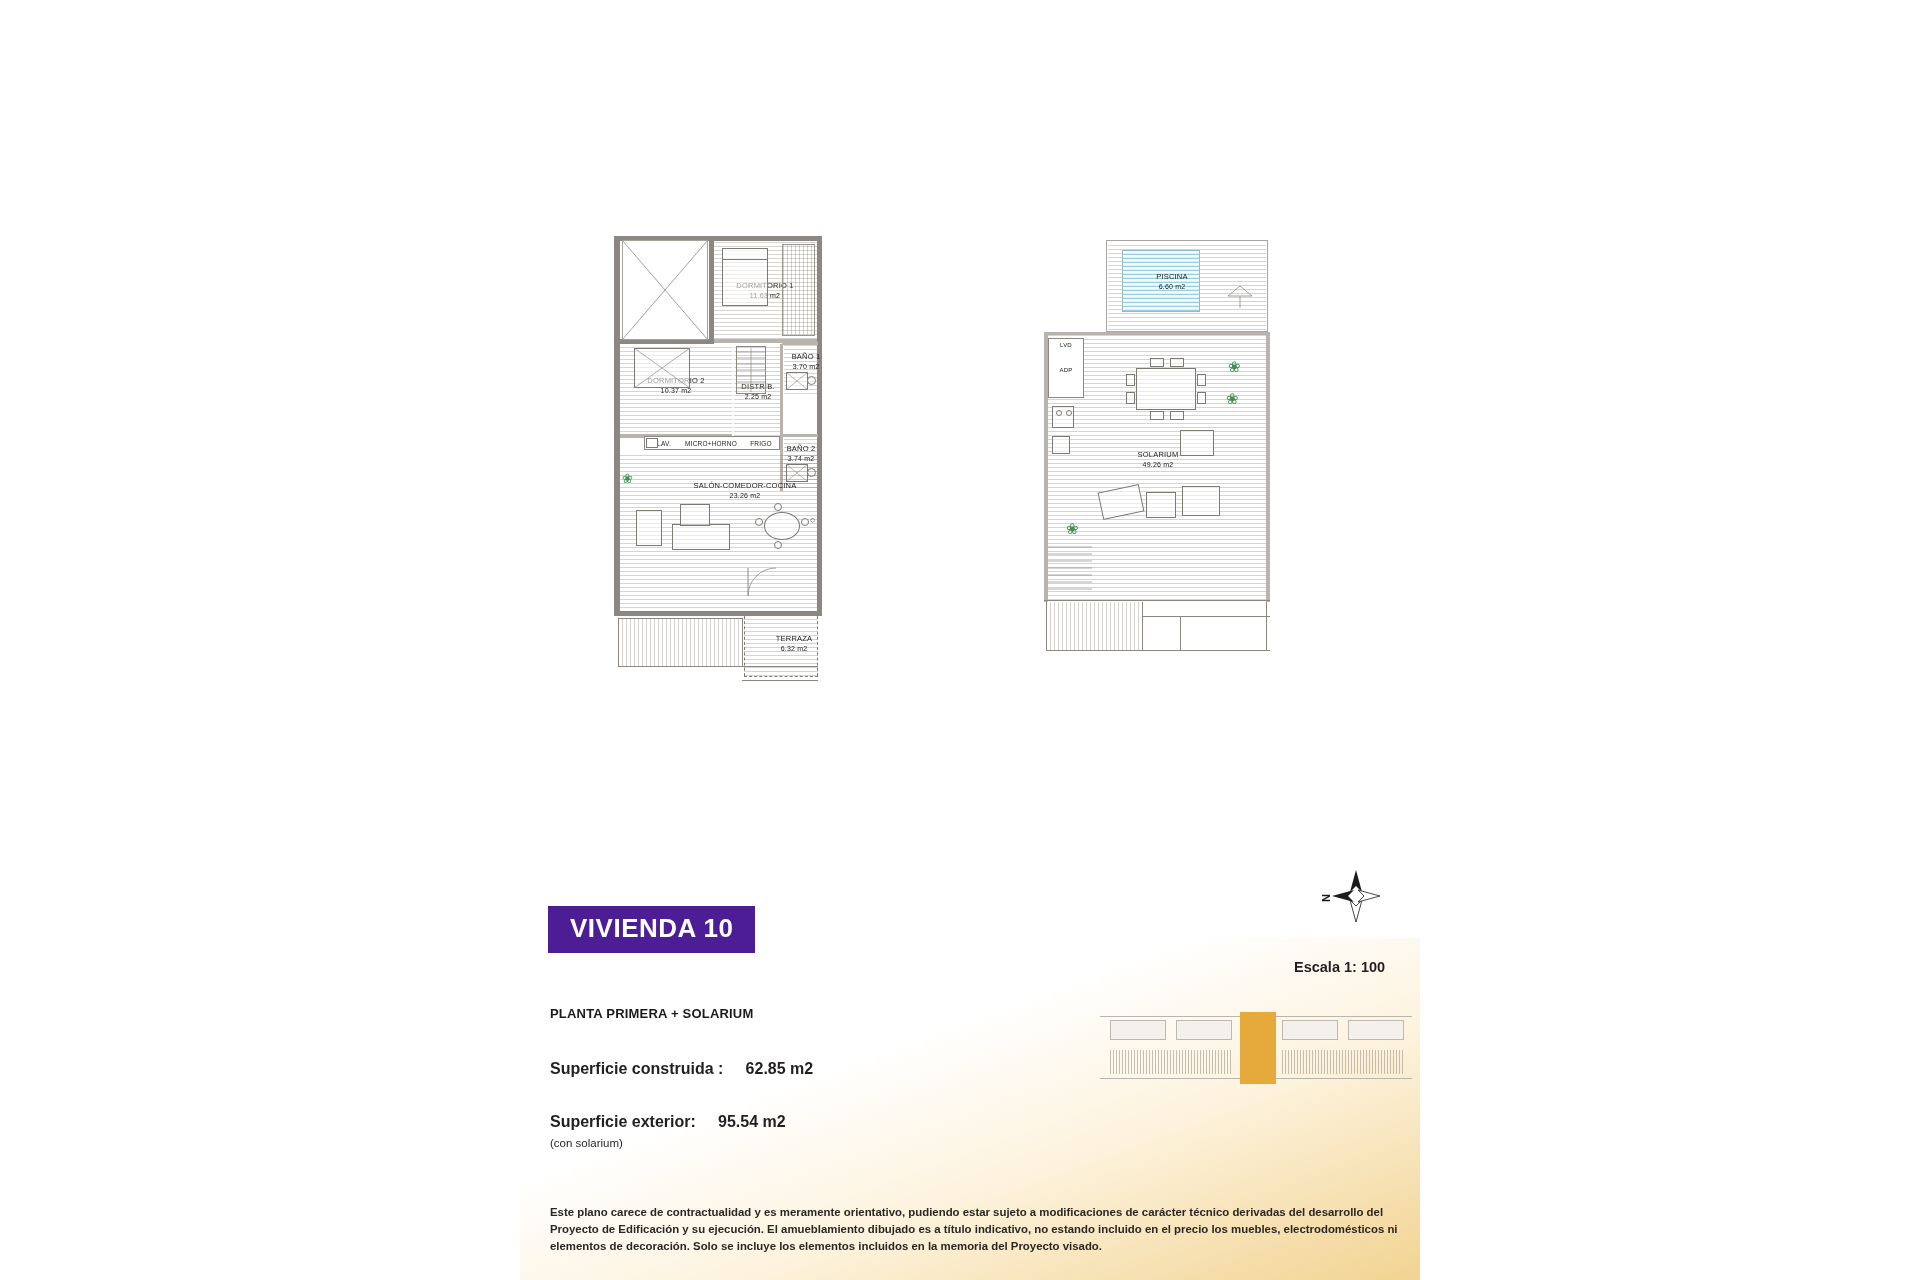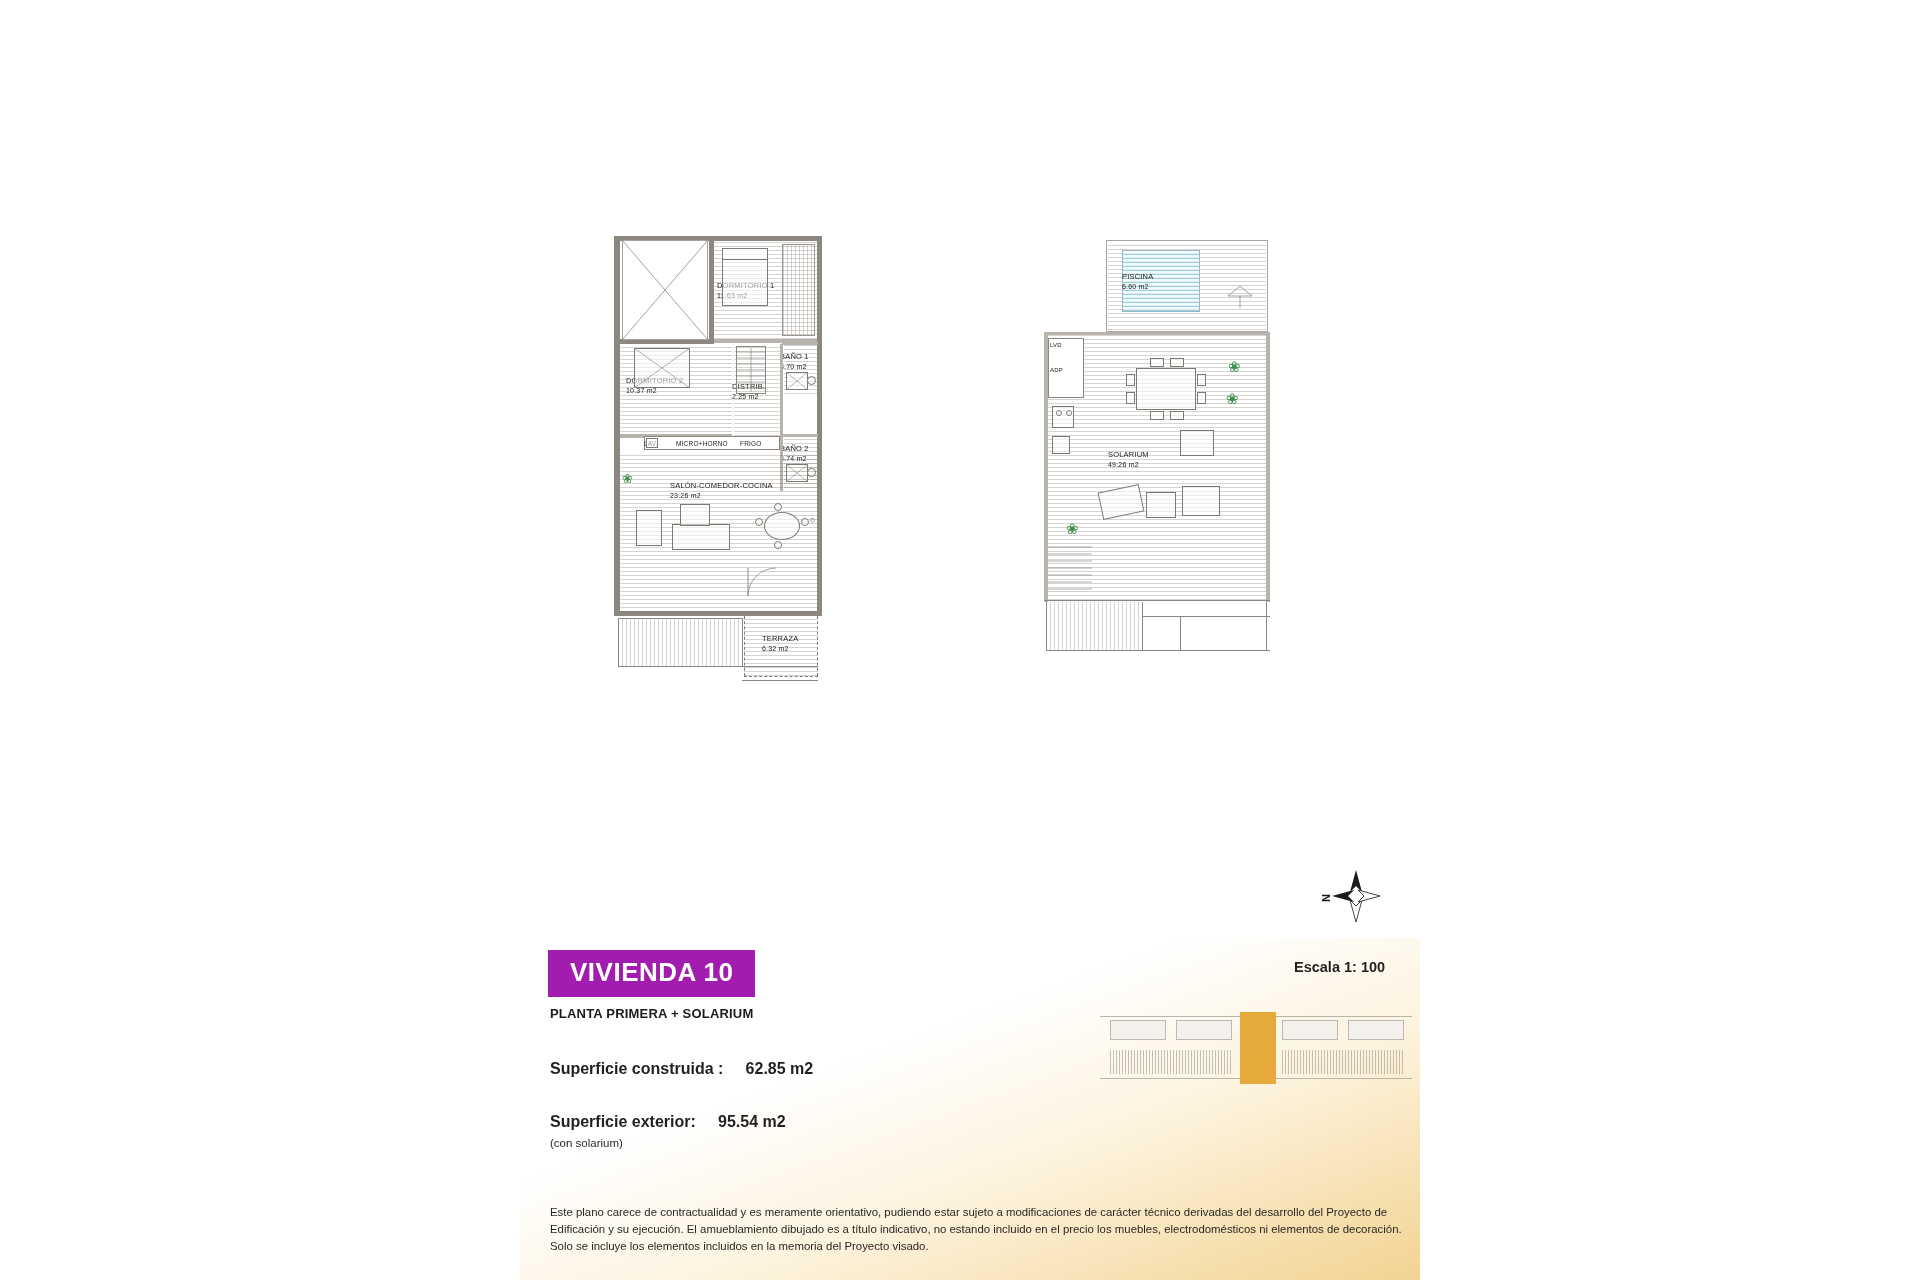--- a/index.html
+++ b/index.html
@@ -26,21 +26,21 @@
   .hatch-v{
     background-image:repeating-linear-gradient(90deg,
       rgba(120,110,100,.30) 0px, rgba(120,110,100,.30) 1px,
       rgba(255,255,255,0) 1px, rgba(255,255,255,0) 4px);
   }
   .wall{position:absolute;background:#8c8881;}
   .wall-l{position:absolute;background:#b8b4ad;}
   .thin{position:absolute;border:1px solid #8c8881;box-sizing:border-box;}
   .room{position:absolute;box-sizing:border-box;}
   .label{
-    position:absolute;
+    position:absolute;text-align:center;
     font-size:7.5px;line-height:9.5px;letter-spacing:.2px;
     color:#1c1b19;white-space:nowrap;
   }
   .label .a{font-size:7px;}
   .furn{position:absolute;border:1px solid #7d7a74;box-sizing:border-box;background:rgba(255,255,255,.55);}
   .furn-r{position:absolute;border:1px solid #7d7a74;box-sizing:border-box;border-radius:50%;background:rgba(255,255,255,.55);}
   .line{position:absolute;background:#8a8781;}
   .dash{position:absolute;border-left:1px dashed #7f7c76;}
   .dash-h{position:absolute;border-top:1px dashed #7f7c76;}
   .palm{position:absolute;color:#3f8f4f;font-size:13px;line-height:13px;}
@@ -50,38 +50,38 @@
 
   
   #compass{position:absolute;left:1316px;top:866px;width:70px;height:60px;}
 
   
   #footer-block{
     position:absolute;left:520px;top:938px;width:900px;height:342px;
     background:linear-gradient(160deg,#ffffff 0%,#ffffff 36%,#fdf3de 62%,#f6dfae 86%,#f2d392 100%);
   }
   #title-badge{
-    position:absolute;left:548px;top:950px;
-    background:#a21caf;color:#ffffff;
+    position:absolute;left:548px;top:906px;
+    background:#4c1d95;color:#ffffff;
     font-size:26px;font-weight:bold;letter-spacing:.5px;
     padding:7px 22px 9px 22px;
   }
   #subtitle{
     position:absolute;left:550px;top:1006px;
     font-size:13px;font-weight:bold;letter-spacing:.2px;color:#1c1b19;
   }
   .sup-row{position:absolute;font-size:16px;}
   .sup-label{font-weight:bold;}
   .sup-val{font-weight:bold;}
   #sup1{left:550px;top:1060px;}
   #sup2{left:550px;top:1113px;}
   #sup2-note{position:absolute;left:550px;top:1137px;font-size:11.5px;}
   #disclaimer{
     position:absolute;left:550px;top:1204px;width:862px;
-    font-size:11.4px;line-height:17px;font-weight:normal;color:#2a2724;
+    font-size:11.4px;line-height:17px;font-weight:bold;color:#2a2724;
   }
   #scale-text{
     position:absolute;left:1294px;top:959px;font-size:14.5px;font-weight:bold;
   }
   
   #mini-plan{
     position:absolute;left:1100px;top:998px;width:312px;height:98px;
   }
   .mini-unit{position:absolute;border:1px solid #bdb9b2;box-sizing:border-box;background:#f4f1ec;}
   .mini-hatch{position:absolute;background-image:repeating-linear-gradient(90deg,rgba(150,145,138,.55) 0 1px,rgba(255,255,255,0) 1px 3px);}

